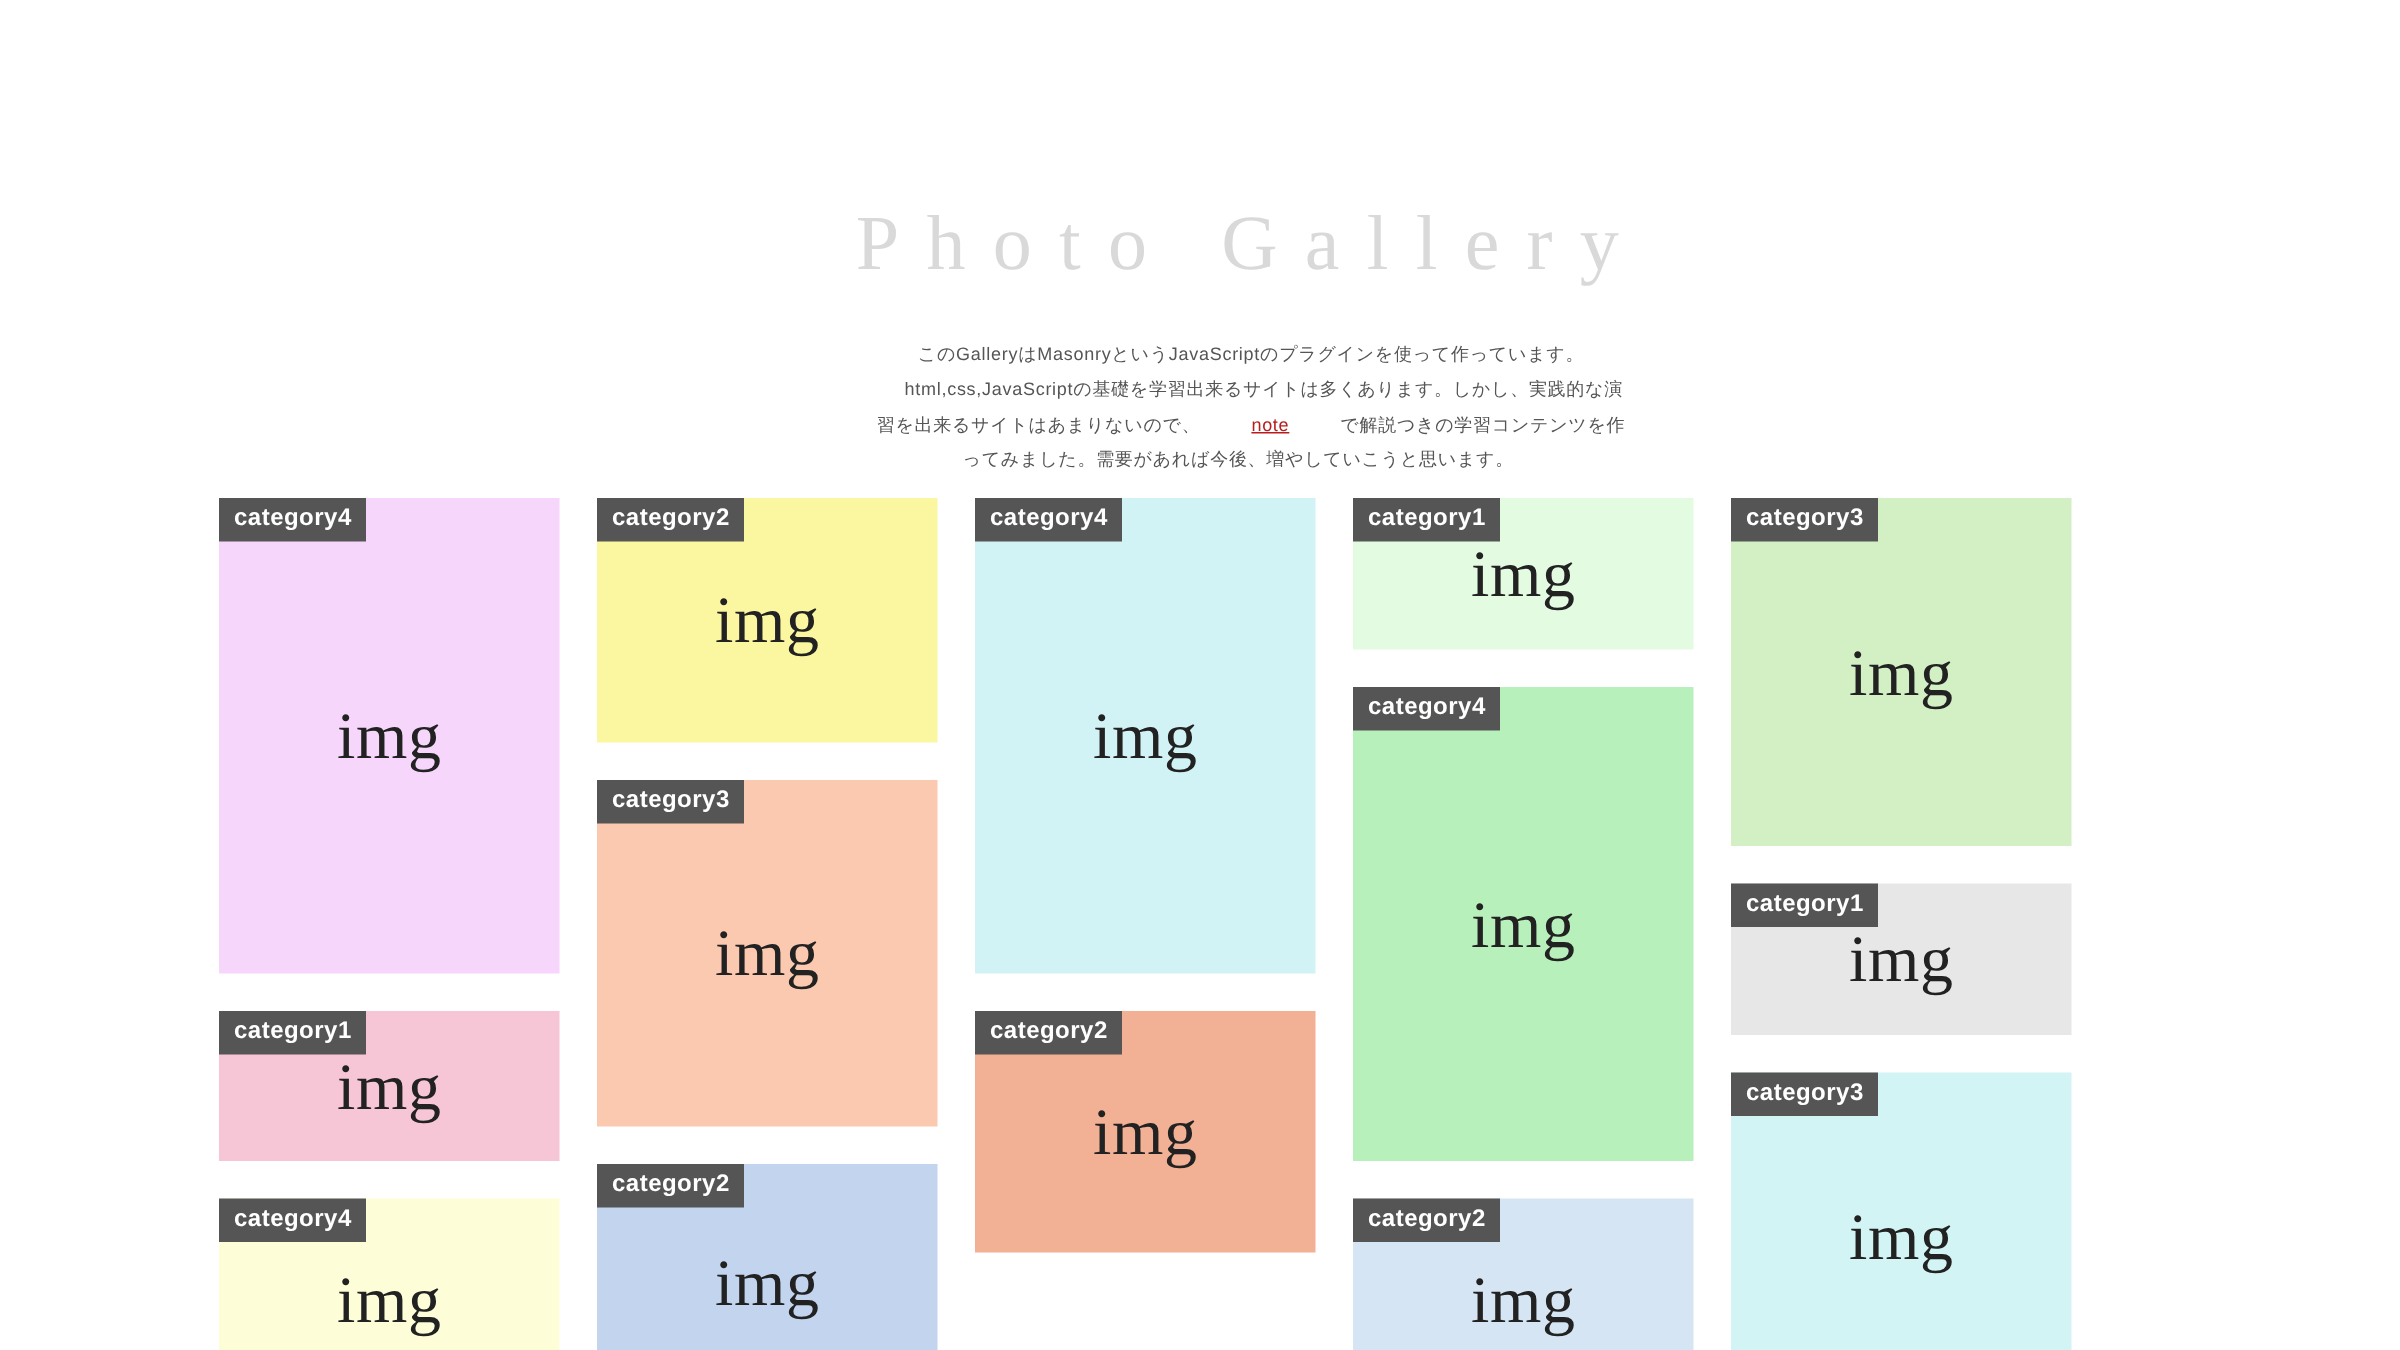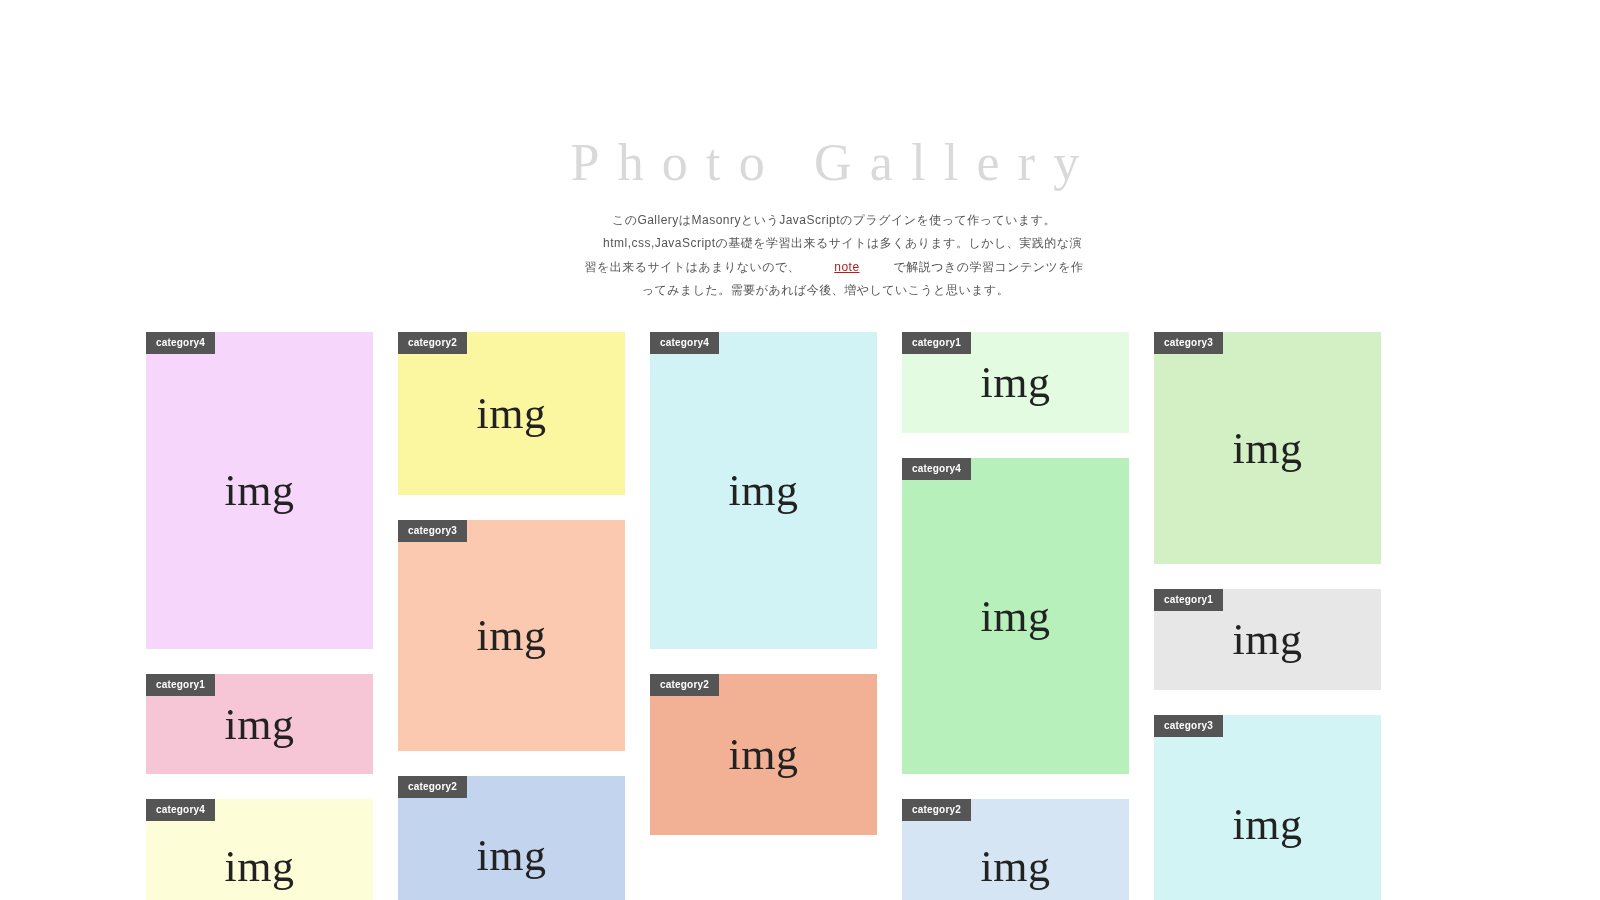--- a/index.html
+++ b/index.html
@@ -13,21 +13,21 @@
     text-align: center;
     font-family: Georgia, "Times New Roman", serif;
     font-size: 52px;
     letter-spacing: 0.35em;
     color: #d9d9d9;
     font-weight: 400;
   }
 
   .desc {
     position: absolute;
-    top: 158px;
+    top: 174px;
     left: 50%;
     transform: translateX(-50%);
     width: 540px;
     text-align: center;
     font-size: 12px;
     line-height: 1.95;
     color: #555;
     letter-spacing: 0.04em;
   }
   .desc a { color: #b91c1c; text-decoration: underline; }
@@ -44,21 +44,21 @@
     position: absolute;
     display: flex;
     align-items: center;
     justify-content: center;
   }
   .badge {
     position: absolute;
     top: 0; left: 0;
     background: #555;
     color: #fff;
-    font-size: 10px;
+    font-size: 16px;
     font-weight: 600;
     padding: 5px 10px 6px 10px;
     letter-spacing: 0.02em;
   }
   .imglabel {
     font-family: Georgia, "Times New Roman", serif;
     font-size: 44px;
     color: #222;
     letter-spacing: 0.01em;
   }

